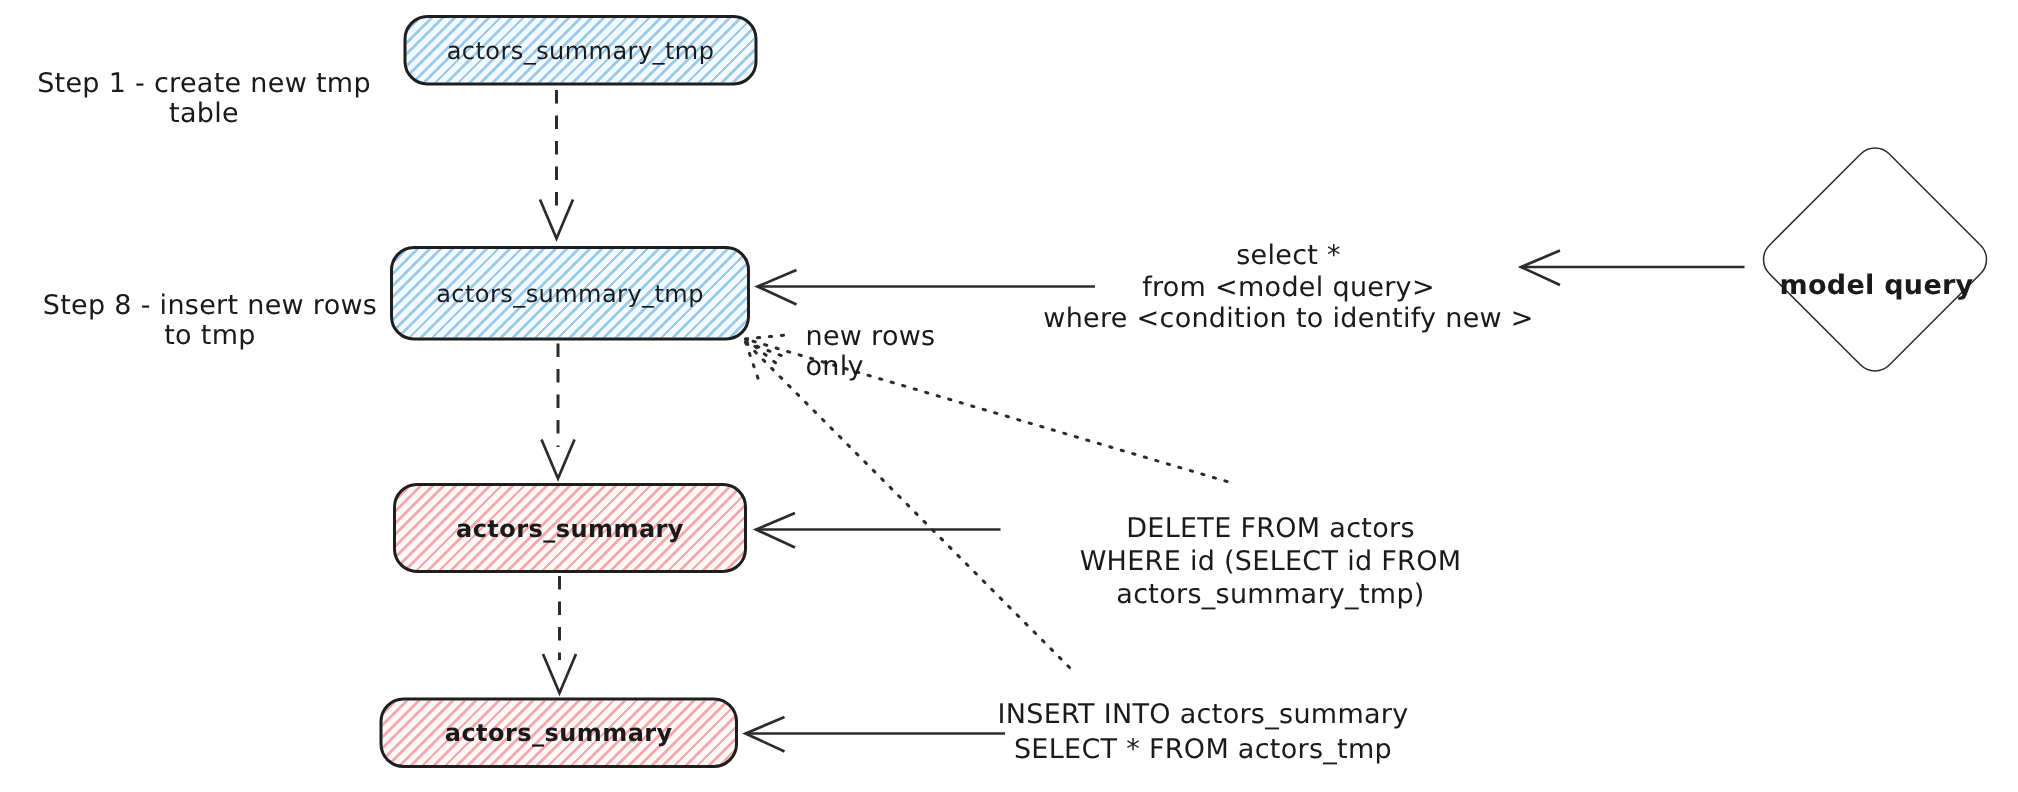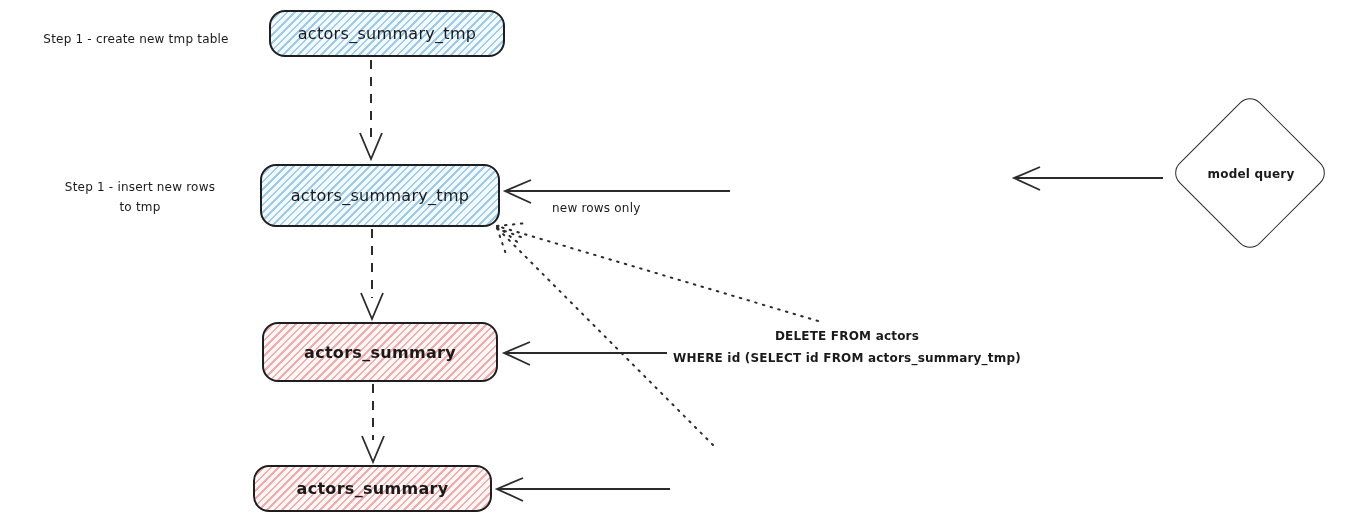--- a/index.html
+++ b/index.html
@@ -22,34 +22,35 @@
     width: 1345px;
     height: 528px;
     pointer-events: none;
   }
   svg .sol  { stroke: #2b2b2b; stroke-width: 1.8; fill: none; }
   svg .dash { stroke: #2b2b2b; stroke-width: 2;   fill: none; stroke-dasharray: 9 8; }
   svg .dot  { stroke: #2b2b2b; stroke-width: 2;   fill: none; stroke-dasharray: 1.5 6.5; stroke-linecap: round; }
 
   .lbl {
     position: absolute;
-    font-size: 12px;
+    font-size: 18px;
     line-height: 20px;
     white-space: pre-line;
     color: #1a1a1a;
     letter-spacing: 0.2px;
+    margin-top: 17px;
   }
   .s1 { left: 10px;  top: 29px;  width: 252px; text-align: center; }
   .s2 { left: 25px;  top: 177px; width: 230px; text-align: center; }
   .s3 { left: 3px;   top: 325px; width: 254px; text-align: center; }
   .s4 { left: 12px;  top: 478px; width: 214px; text-align: center; }
 
   .sql-select { left: 688px;  top: 143px; width: 342px; text-align: center; line-height: 21px; }
-  .new-rows   { left: 552px;  top: 198px; width: 130px; text-align: left; }
-  .sql-delete { left: 664px;  top: 325px; width: 366px; text-align: center; line-height: 22px; font-weight: bold; }
+  .new-rows   { left: 537px;  top: 198px; width: 130px; text-align: left; }
+  .sql-delete { left: 664px;  top: 325px; width: 366px; text-align: center; line-height: 22px; }
   .sql-insert { left: 658px;  top: 448px; width: 288px; text-align: center; line-height: 23px; }
   .diamond-label { left: 1185px; top: 164px; width: 132px; text-align: center; font-weight: bold; }
 
   .node {
     position: absolute;
     border: 2px solid #1e1e1e;
     border-radius: 16px;
     display: flex;
     align-items: center;
     justify-content: center;
@@ -113,36 +114,41 @@
     <line class="dot" x1="818" y1="321" x2="497" y2="226"></line>
     <line class="dot" x1="497" y1="226" x2="521" y2="245"></line>
     <line class="dot" x1="497" y1="226" x2="527" y2="223"></line>
 
     <line class="dot" x1="713" y1="445" x2="497" y2="228"></line>
     <line class="dot" x1="497" y1="228" x2="507" y2="257"></line>
     <line class="dot" x1="497" y1="228" x2="526" y2="239"></line>
   </svg>
 
   <div class="lbl s1">Step 1 - create new tmp table</div>
-  <div class="lbl s2">Step 1 - insert new rows
+  <div class="lbl s2">Step 8 - insert new rows
 to tmp</div>
 
   <div class="node blue b1">
     <span>actors_summary_tmp</span>
   </div>
   <div class="node blue b2">
     <span>actors_summary_tmp</span>
   </div>
   <div class="node red b3">
     <span>actors_summary</span>
   </div>
   <div class="node red b4">
     <span>actors_summary</span>
   </div>
 
+  <div class="lbl sql-select">select *
+from &lt;model query&gt;
+where &lt;condition to identify new &gt;</div>
   <div class="lbl new-rows">new rows only</div>
   <div class="lbl sql-delete">DELETE FROM actors
 WHERE id (SELECT id FROM actors_summary_tmp)</div>
+  <div class="lbl sql-insert">INSERT INTO actors_summary
+SELECT * FROM actors_tmp</div>
 
   <div class="diamond"></div>
   <div class="lbl diamond-label">model query</div>
 
 </div>
 
 </body></html>

